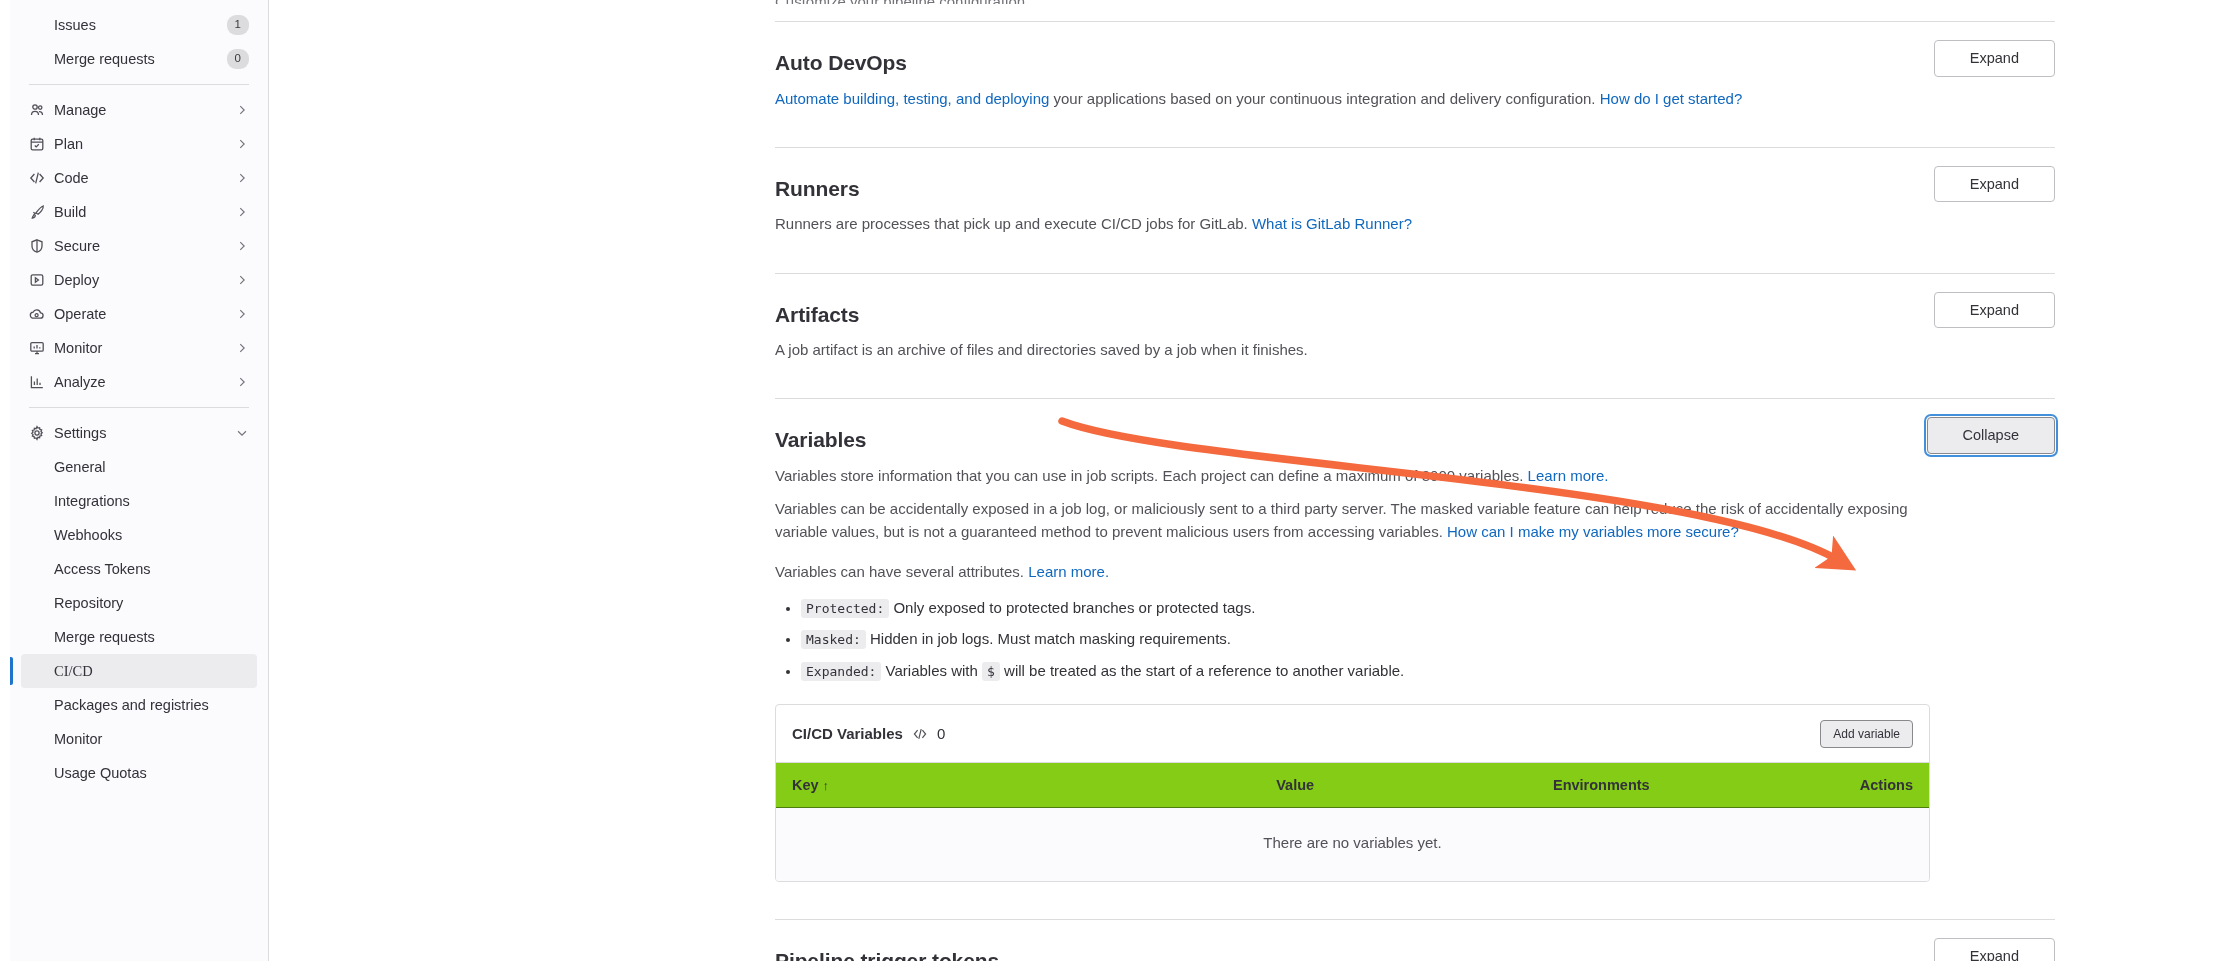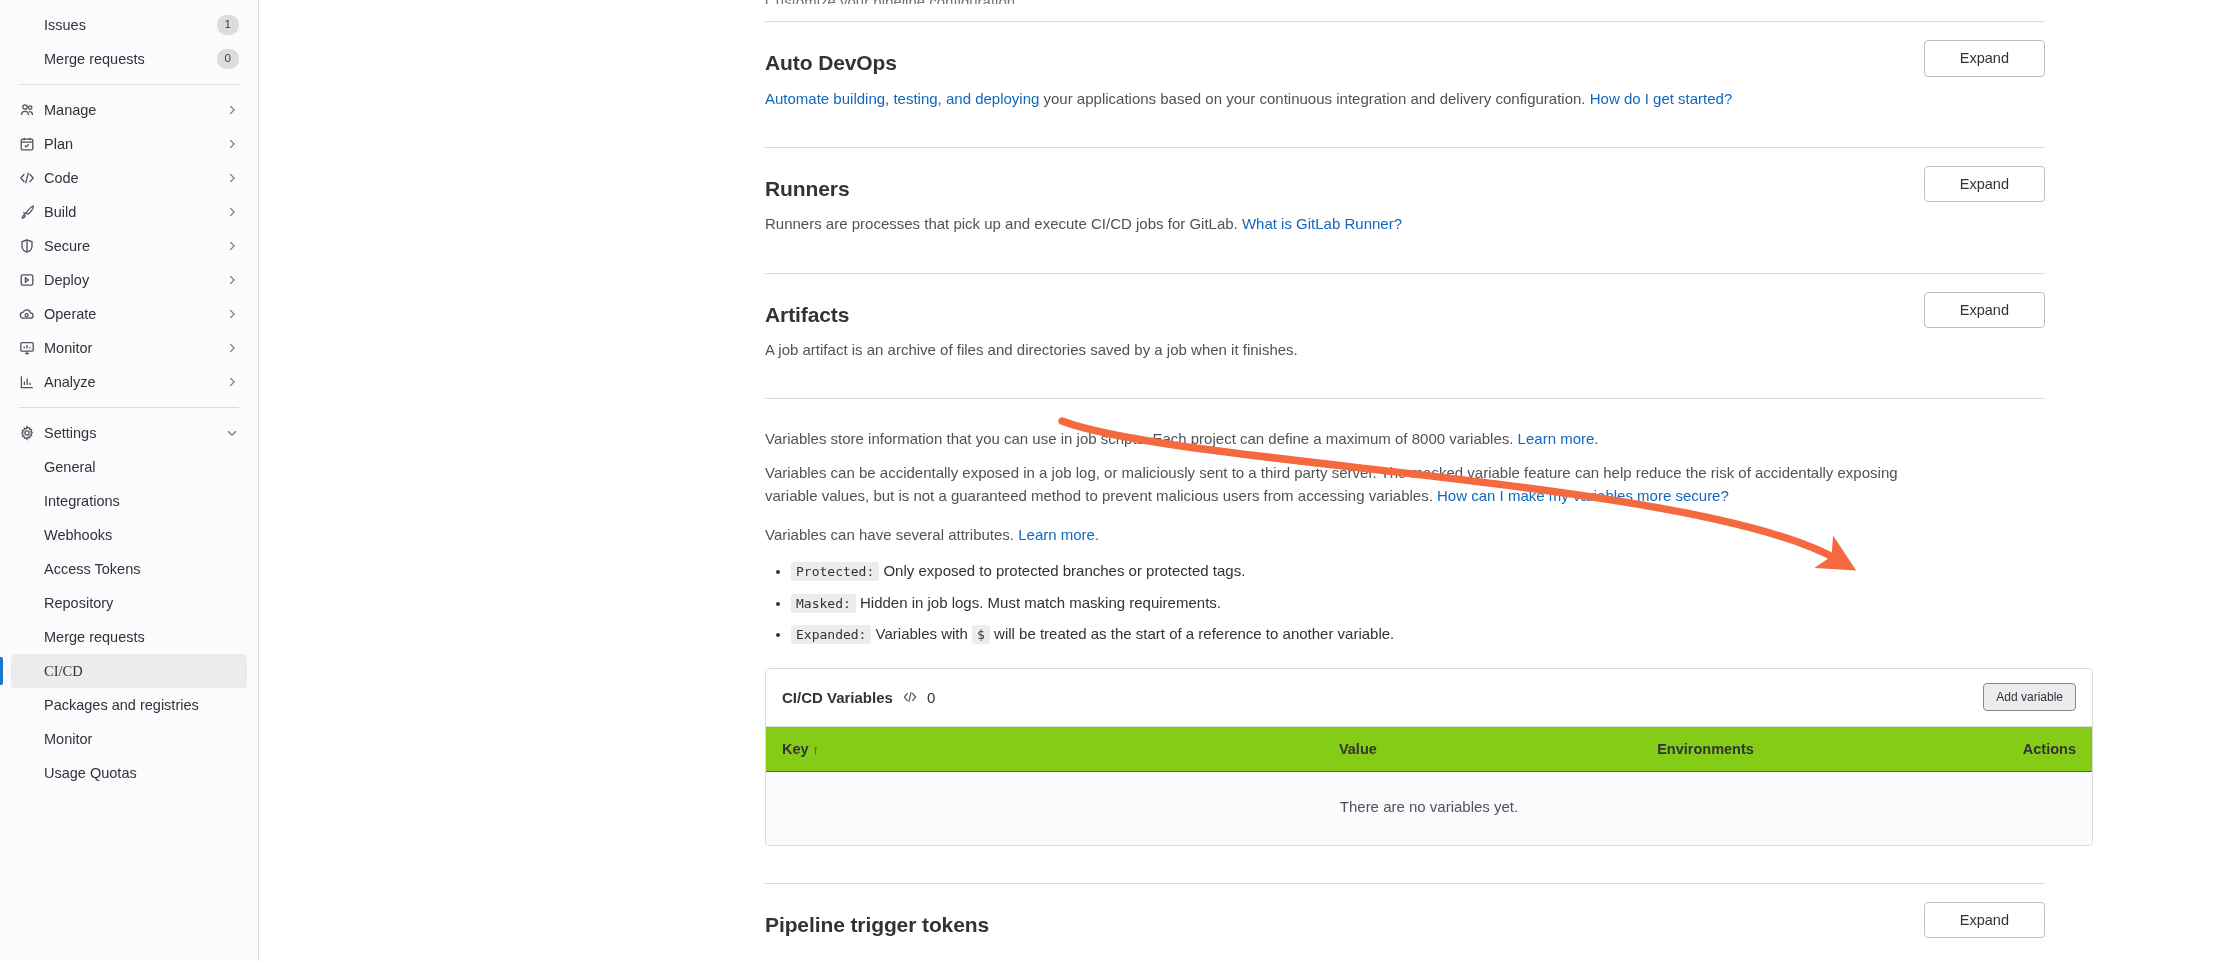--- a/index.html
+++ b/index.html
@@ -15,20 +15,21 @@
 
   
   .sidebar {
     width: 259px;
     flex: 0 0 259px;
     background: #fbfafd;
     border-right: 1px solid #dcdcde;
     padding: 0 11px;
     position: relative;
     overflow: hidden;
+    margin-left: 10px;
   }
   .nav-item {
     display: flex;
     align-items: center;
     height: 34px;
     padding: 0 8px;
     border-radius: 4px;
     color: #333238;
     font-size: 14.5px;
     line-height: 1;
@@ -179,21 +180,21 @@
     border-radius: 3px;
     padding: 2px 5px;
     color: #333238;
   }
 
   
   .var-card {
     border: 1px solid #dcdcde;
     border-radius: 4px;
     margin-top: 22px;
-    width: 1328px;
+    width: 1155px;
     background: #fff;
     overflow: hidden;
   }
   .var-card-head {
     display: flex;
     align-items: center;
     justify-content: space-between;
     padding: 13px 16px;
     border-bottom: 1px solid #dcdcde;
     min-height: 58px;
@@ -478,20 +479,24 @@
           <h2 class="section-title">Artifacts</h2>
           <button class="btn">Expand</button>
         </div>
         <div class="section-body">
           <p>A job artifact is an archive of files and directories saved by a job when it finishes.</p>
         </div>
       </section>
       <div class="hr"></div>
 
       <section class="section">
+        <div class="section-head">
+          <h2 class="section-title">Variables</h2>
+          <button class="btn focused">Collapse</button>
+        </div>
         <div class="section-body">
           <p><span>Variables store information that you can use in job scripts. Each project can define a maximum of 8000 variables. </span><a class="link" href="#">Learn more.</a></p>
           <p><span>Variables can be accidentally exposed in a job log, or maliciously sent to a third party server. The masked variable feature can help reduce the risk of accidentally exposing variable values, but is not a guaranteed method to prevent malicious users from accessing variables. </span><a class="link" href="#">How can I make my variables more secure?</a></p>
           <p style="margin-top:16px"><span>Variables can have several attributes. </span><a class="link" href="#">Learn more.</a></p>
         </div>
 
         <ul class="attr-list">
           <li>
             <code class="cd">Protected:</code><span> Only exposed to protected branches or protected tags.</span>
           </li>

